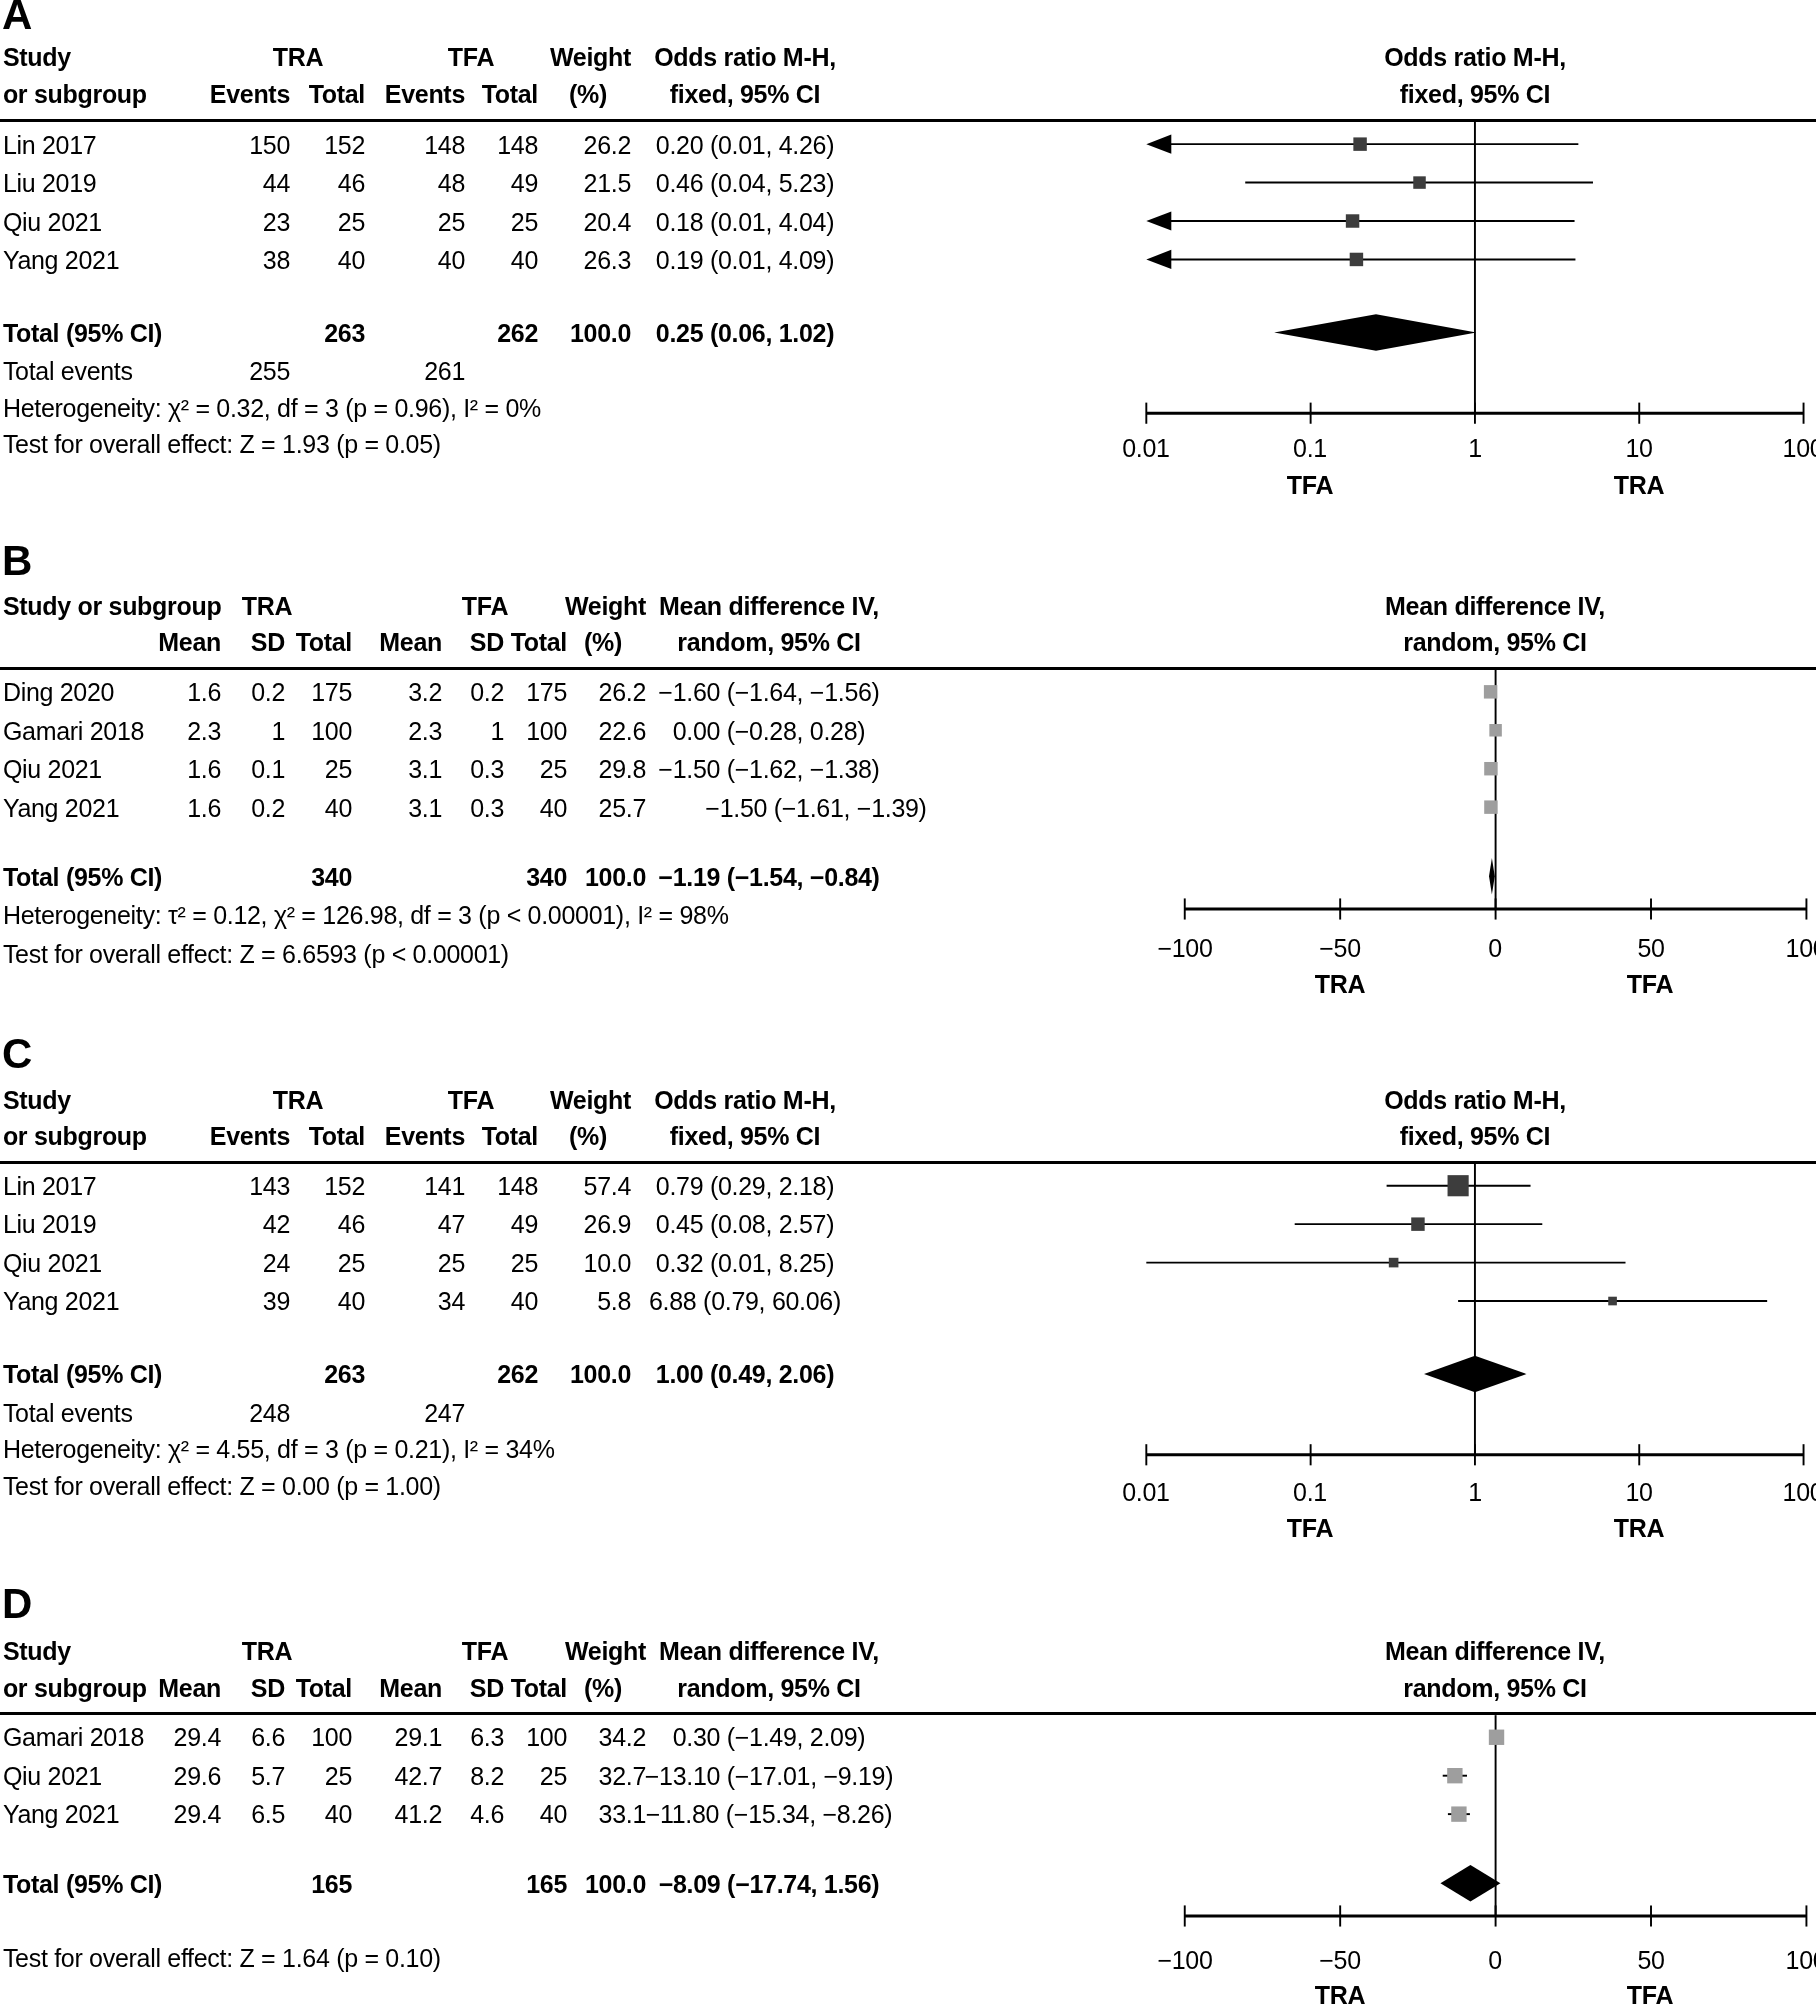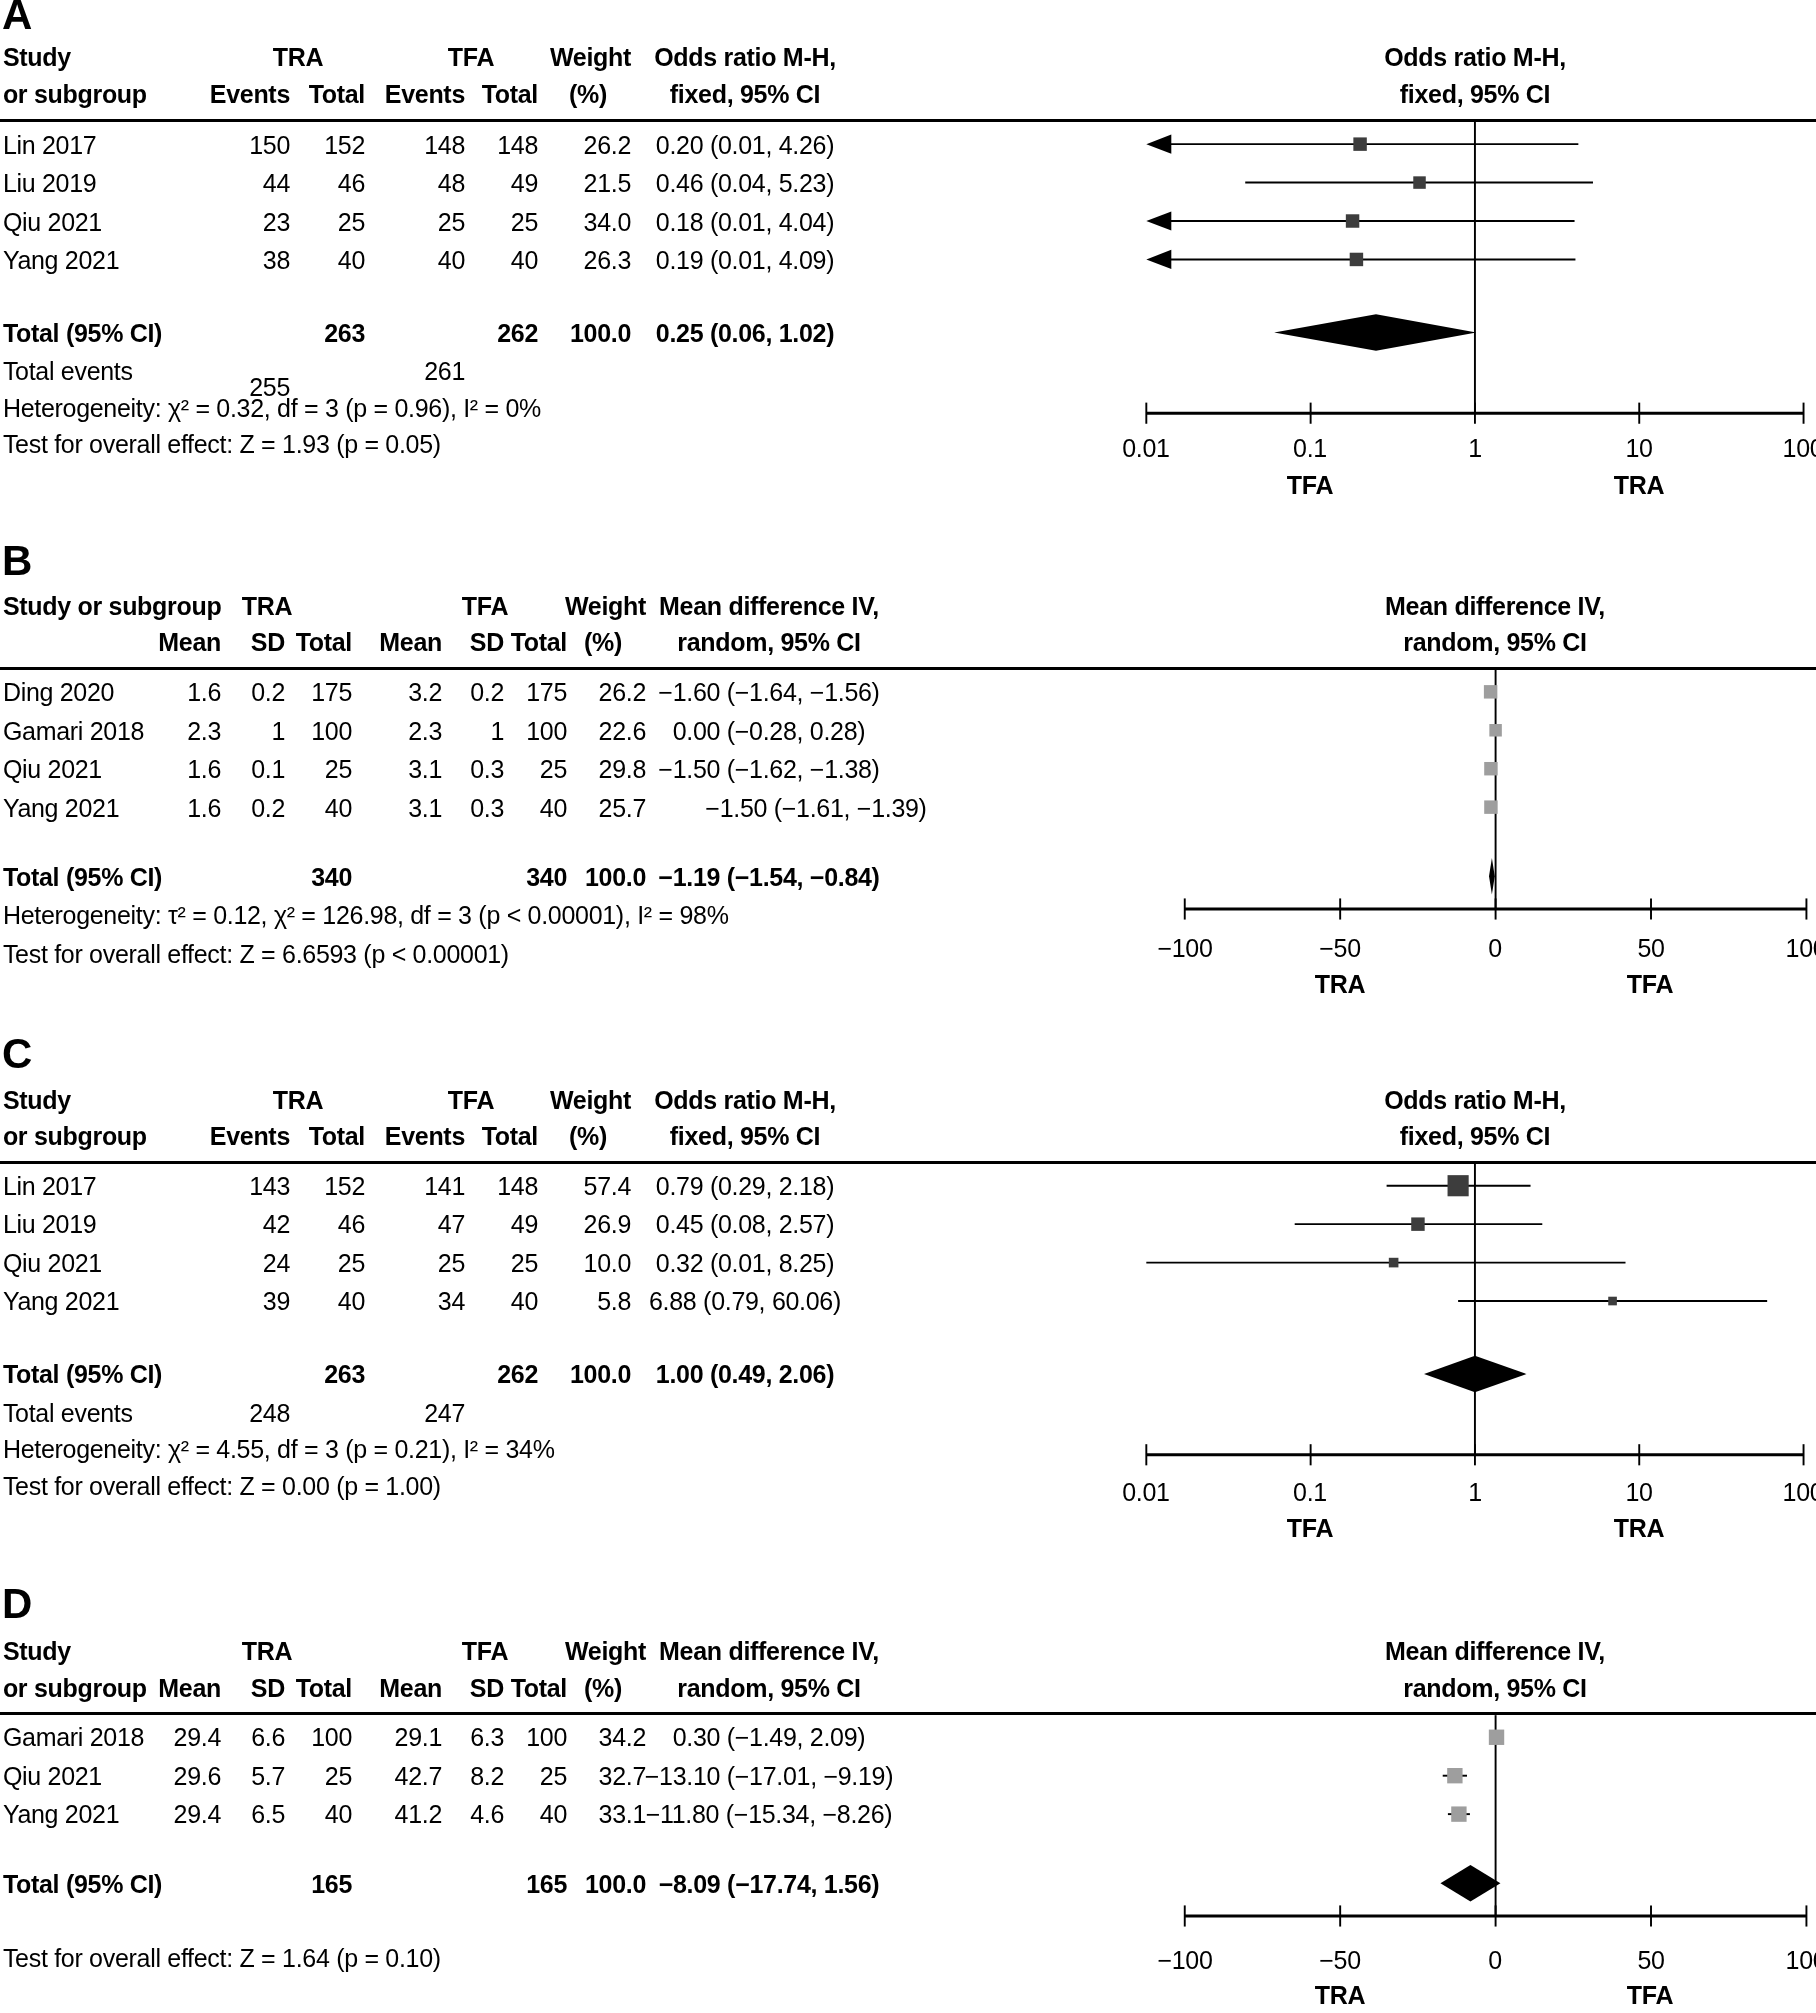--- a/index.html
+++ b/index.html
@@ -120,36 +120,36 @@
     <span class="r" style="top: 169px; right: 1452px;">46</span>
     <span class="r" style="top: 169px; right: 1352px;">48</span>
     <span class="r" style="top: 169px; right: 1279px;">49</span>
     <span class="r" style="top: 169px; right: 1186px;">21.5</span>
     <span class="c" style="top: 169px; left: 745px;">0.46 (0.04, 5.23)</span>
     <span class="" style="top: 208px; left: 2.9px;">Qiu 2021</span>
     <span class="r" style="top: 208px; right: 1527px;">23</span>
     <span class="r" style="top: 208px; right: 1452px;">25</span>
     <span class="r" style="top: 208px; right: 1352px;">25</span>
     <span class="r" style="top: 208px; right: 1279px;">25</span>
-    <span class="r" style="top: 208px; right: 1186px;">34.0</span>
+    <span class="r" style="top: 208px; right: 1186px;">20.4</span>
     <span class="c" style="top: 208px; left: 745px;">0.18 (0.01, 4.04)</span>
     <span class="" style="top: 246px; left: 2.9px;">Yang 2021</span>
     <span class="r" style="top: 246px; right: 1527px;">38</span>
     <span class="r" style="top: 246px; right: 1452px;">40</span>
     <span class="r" style="top: 246px; right: 1352px;">40</span>
     <span class="r" style="top: 246px; right: 1279px;">40</span>
     <span class="r" style="top: 246px; right: 1186px;">26.3</span>
     <span class="c" style="top: 246px; left: 745px;">0.19 (0.01, 4.09)</span>
     <span class="b" style="top: 319px; left: 2.9px;">Total (95% CI)</span>
     <span class="b r" style="top: 319px; right: 1452px;">263</span>
     <span class="b r" style="top: 319px; right: 1279px;">262</span>
     <span class="b r" style="top: 319px; right: 1186px;">100.0</span>
     <span class="b c" style="top: 319px; left: 745px;">0.25 (0.06, 1.02)</span>
     <span class="" style="top: 357px; left: 2.9px;">Total events</span>
-    <span class="r" style="top: 357px; right: 1527px; margin-top: 16px;">255</span>
+    <span class="r" style="top: 357px; right: 1527px;">255</span>
     <span class="r" style="top: 357px; right: 1352px;">261</span>
     <span class="" style="top: 394px; left: 2.9px;">Heterogeneity: χ² = 0.32, df = 3 (p = 0.96), I² = 0%</span>
     <span class="" style="top: 430px; left: 2.9px;">Test for overall effect: Z = 1.93 (p = 0.05)</span>
     <span class="c" style="top: 434px; left: 1146px;">0.01</span>
     <span class="c" style="top: 434px; left: 1310px;">0.1</span>
     <span class="c" style="top: 434px; left: 1475px;">1</span>
     <span class="c" style="top: 434px; left: 1639px;">10</span>
     <span class="c" style="top: 434px; left: 1803px;">100</span>
     <span class="b c" style="top: 471px; left: 1310px;">TFA</span>
     <span class="b c" style="top: 471px; left: 1639px;">TRA</span>

